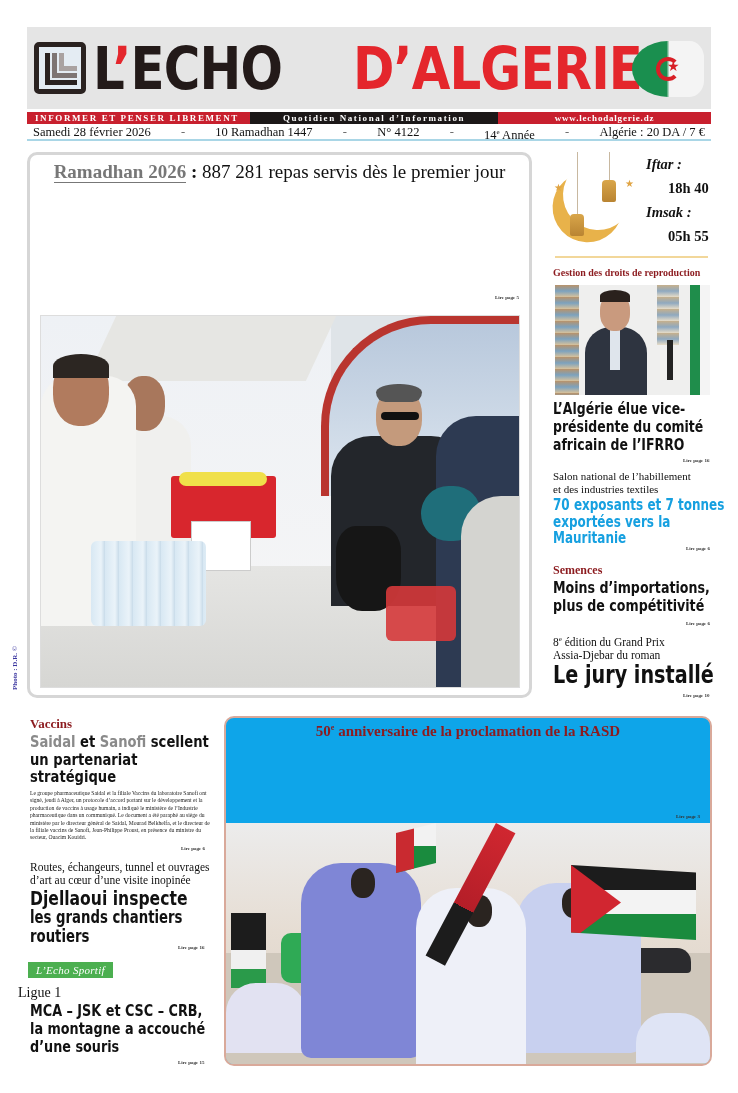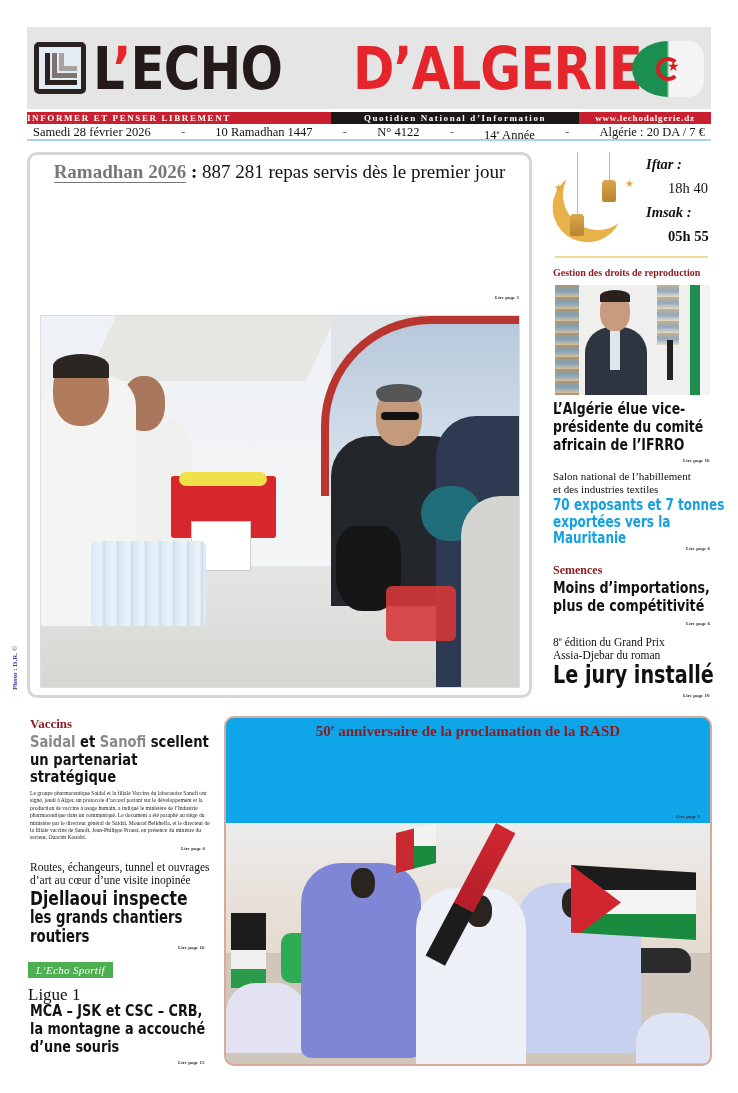--- a/index.html
+++ b/index.html
@@ -17,21 +17,21 @@
   .logo-l.l3 { left: 20px; top: 6px; width: 18px; height: 18px; border-color: #a9a2a1; }
   .title-echo { left: 66px; top: 8px; font-family: "DejaVu Sans", sans-serif; font-weight: bold; font-size: 58px; line-height: 68px; letter-spacing: -1px; color: #231a19; transform: scaleX(0.86); transform-origin: left center; white-space: nowrap; }
   .title-echo .apos { color: #e4262c; }
   .title-algerie { left: 326px; top: 8px; font-family: "DejaVu Sans", sans-serif; font-weight: bold; font-size: 58px; line-height: 68px; letter-spacing: -1px; color: #e4262c; transform: scaleX(0.86); transform-origin: left center; white-space: nowrap; }
   .flag { left: 605px; top: 14px; width: 72px; height: 56px; border-radius: 50% 20% 20% 50% / 50% 30% 30% 50%; overflow: hidden; background: linear-gradient(90deg, #1a8f4f 0%, #1a8f4f 48%, #f4f4f4 52%, #f4f4f4 100%); }
   .flag .crescent { position: absolute; left: 24px; top: 16px; width: 24px; height: 24px; border-radius: 50%; border: 4px solid #d81f26; border-right-color: transparent; }
   .flag .star { position: absolute; left: 35px; top: 18px; color: #d81f26; font-size: 14px; line-height: 16px; }
 
   
   .slogan-bar { left: 27px; top: 112px; width: 684px; height: 12px; display: flex; font-family: "Liberation Serif", serif; font-weight: bold; font-size: 9px; line-height: 12px; letter-spacing: 1.6px; }
-  .slogan-bar .s1 { background: #c8202e; color: #fff; width: 304px; padding-left: 0; }
+  .slogan-bar .s1 { background: #c8202e; color: #fff; width: 223px; padding-left: 8px; }
   .slogan-bar .s2 { background: #1c1818; color: #fff; width: 248px; text-align: center; }
   .slogan-bar .s3 { background: #c8202e; color: #fff; flex: 1; text-align: center; letter-spacing: 0.8px; }
 
   
   .date-strip { left: 27px; top: 125px; width: 684px; height: 16px; border-bottom: 2px solid #a9d6e6; display: flex; justify-content: space-between; font-size: 12.5px; line-height: 14px; padding: 0 6px; color: #111; }
   .date-strip .sep { color: #666; }
 
   
   .main-frame { left: 27px; top: 152px; width: 505px; height: 546px; border: 3px solid #d6d6d6; border-radius: 10px; background: #fff; }
   .kicker { left: 0; width: 100%; top: 6px; text-align: center; font-size: 19px; line-height: 22px; white-space: nowrap; }
@@ -76,21 +76,21 @@
   .lantern { width: 14px; height: 22px; background: linear-gradient(180deg, #d9a64a, #b98432); border-radius: 4px 4px 2px 2px; }
   .lantern.la1 { left: 54px; top: 28px; }
   .lantern.la2 { left: 22px; top: 62px; }
   .lantern-string { width: 1px; background: #c8b8a0; }
   .lantern-string.ls1 { left: 61px; top: 0; height: 28px; }
   .lantern-string.ls2 { left: 29px; top: 0; height: 62px; }
   .star-deco { color: #e0a444; font-size: 10px; }
   .star-deco.sd1 { left: 6px; top: 30px; }
   .star-deco.sd2 { left: 77px; top: 26px; }
   .iftar-label { left: 98px; top: 4px; font-style: italic; font-weight: bold; font-size: 14.5px; }
-  .iftar-time { left: 120px; top: 28px; font-weight: normal; font-size: 14.5px; }
+  .iftar-time { left: 120px; top: 28px; font-weight: bold; font-size: 14.5px; }
   .imsak-label { left: 98px; top: 52px; font-style: italic; font-weight: bold; font-size: 14.5px; }
   .imsak-time { left: 120px; top: 76px; font-weight: bold; font-size: 14.5px; }
   .iftar-rule { left: 555px; top: 256px; width: 153px; height: 2px; background: #f2d79a; }
 
   .rc-kicker-red { font-weight: bold; color: #8c1b1f; }
   .ifrro-kicker { left: 553px; top: 267px; font-size: 10px; white-space: nowrap; }
   .ifrro-photo { left: 555px; top: 285px; width: 155px; height: 110px; overflow: hidden; background: #efefee; }
   .ip-tiles { left: 0; top: 0; width: 24px; height: 110px; background: repeating-linear-gradient(180deg, #b9936a 0px, #7ba2bf 6px, #d8c19a 12px); }
   .ip-tiles2 { left: 102px; top: 0; width: 22px; height: 60px; background: repeating-linear-gradient(180deg, #c6b08d 0px, #8fa9c0 6px, #e7dcc6 12px); }
   .ip-man { left: 30px; top: 42px; width: 62px; height: 68px; background: #2e3440; border-radius: 26px 26px 0 0; }
@@ -122,21 +122,21 @@
   .saidal-title .grey { color: #8a8a8a; }
   .saidal-body { left: 30px; top: 790px; width: 180px; font-size: 5.6px; line-height: 7.4px; color: #222; }
   .saidal-lire { left: 181px; top: 846px; }
 
   .routes-kicker { left: 30px; top: 861px; font-size: 11.5px; line-height: 13px; }
   .djellaoui-title { left: 30px; top: 889px; font-size: 20px; line-height: 19px; transform: scaleX(0.78); }
   .djellaoui-title .small { font-size: 17px; }
   .djellaoui-lire { left: 178px; top: 945px; }
 
   .sport-badge { left: 28px; top: 962px; width: 85px; height: 16px; background: #4caf50; color: #fff; font-style: italic; font-size: 11px; line-height: 16px; text-align: center; letter-spacing: 0.3px; }
-  .ligue-kicker { left: 28px; top: 985px; font-size: 17px; text-align: right; }
+  .ligue-kicker { left: 18px; top: 985px; font-size: 14px; text-align: right; }
   .mca-title { left: 30px; top: 1002px; font-size: 16px; line-height: 18px; transform: scaleX(0.8); }
   .mca-lire { left: 178px; top: 1060px; }
 
   
   .rasd-frame { left: 224px; top: 716px; width: 488px; height: 350px; border: 2px solid #d9a99a; border-radius: 10px; overflow: hidden; background: #0ea5e9; }
   .rasd-kicker { left: 0; width: 100%; top: 5px; text-align: center; font-weight: bold; font-size: 15px; color: #8c1b1f; white-space: nowrap; }
   .rasd-kicker sup { font-size: 8px; }
   .rasd-title { left: 0; width: 100%; top: 27px; text-align: center; font-family: "DejaVu Sans", sans-serif; font-weight: bold; font-size: 28px; line-height: 34px; color: #141414; }
   .rasd-title span { display: block; transform: scaleX(0.78); white-space: nowrap; }
   .rasd-lire { right: 10px; top: 96px; }

